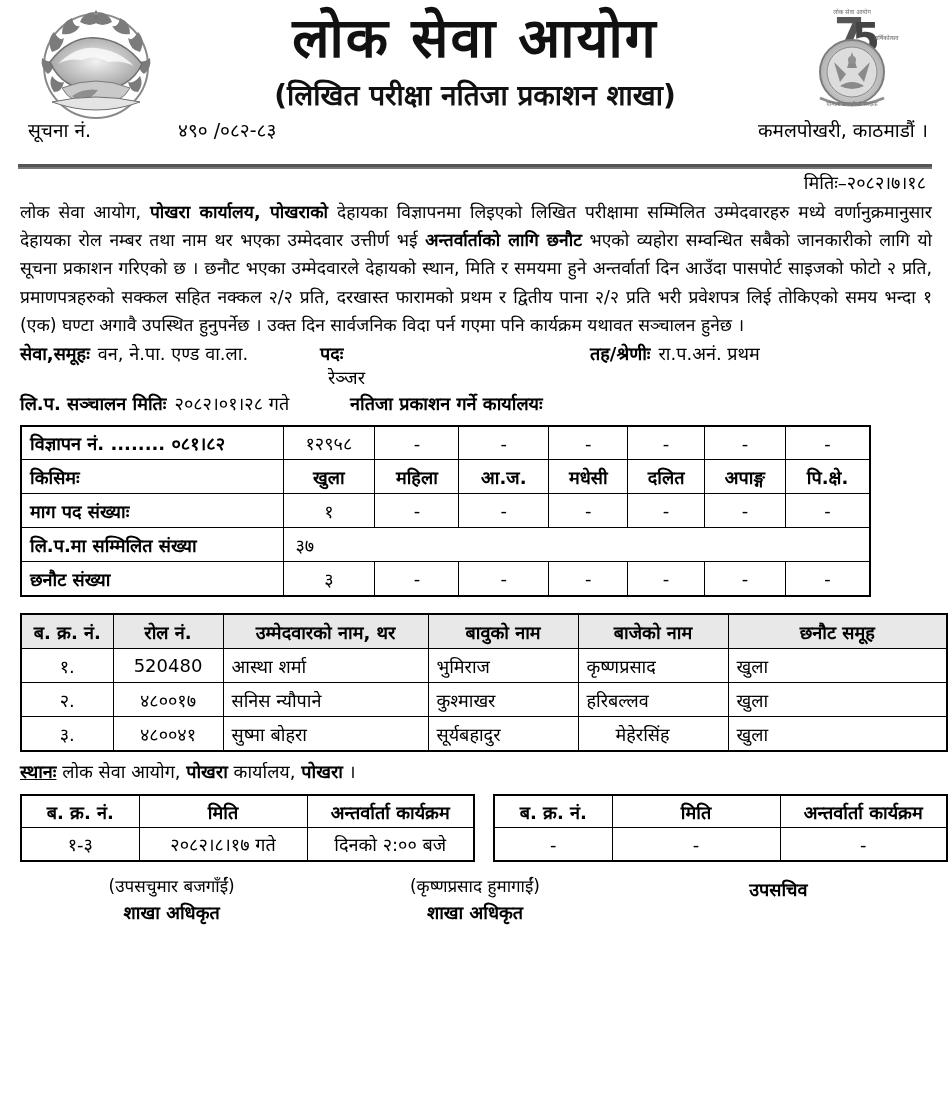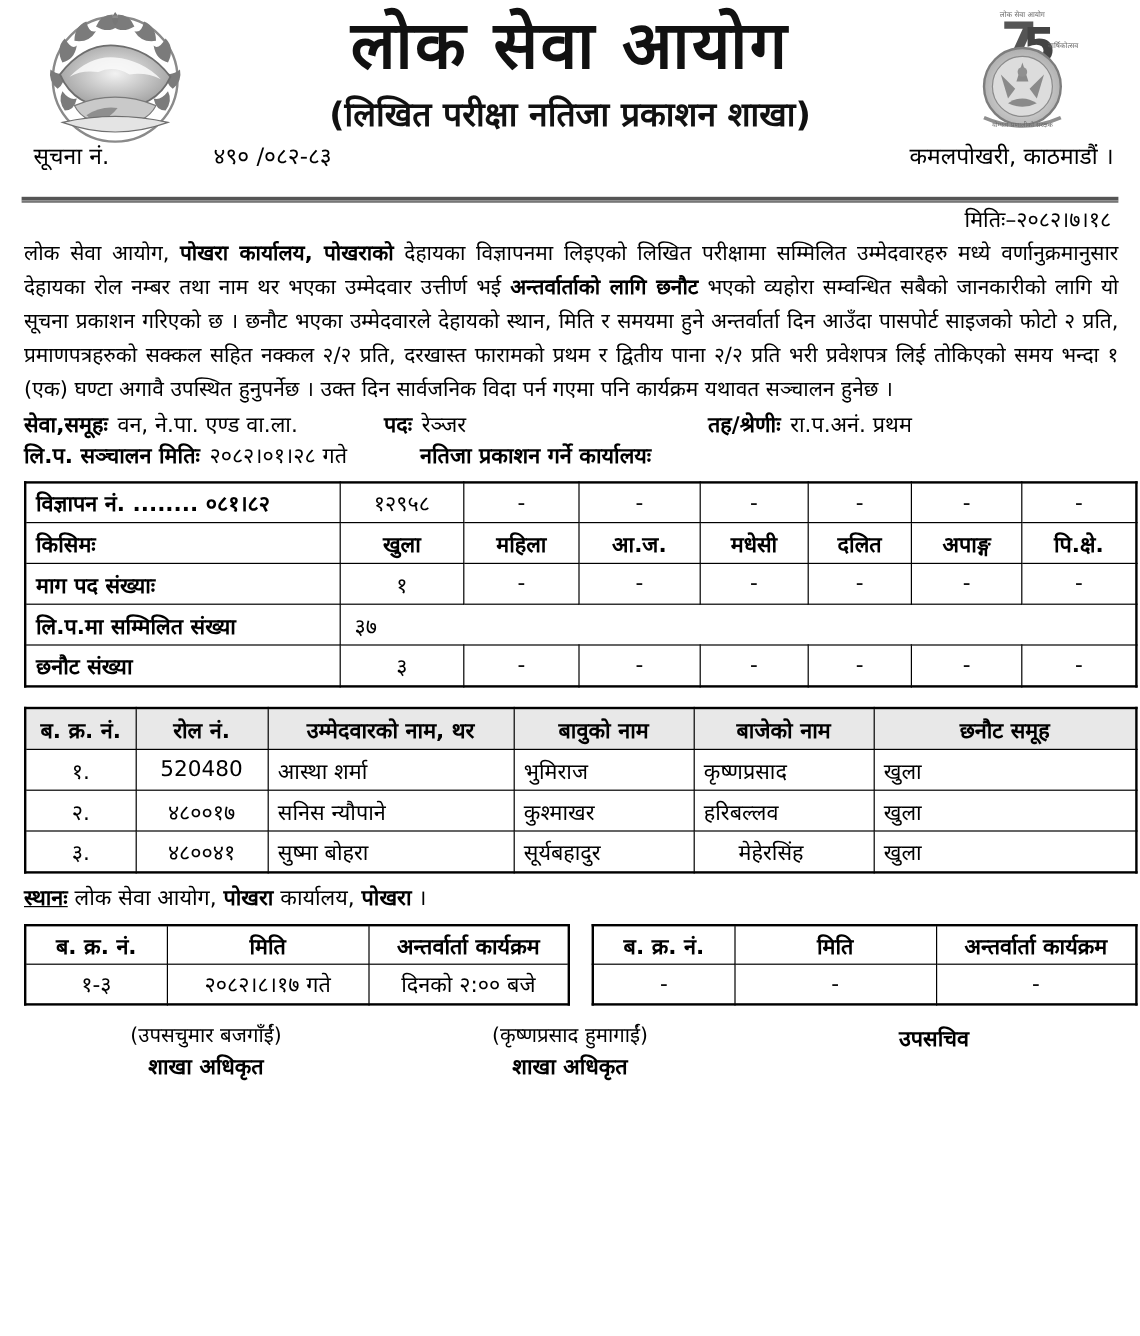--- a/index.html
+++ b/index.html
@@ -90,34 +90,34 @@
   .meta-row {
     display: flex;
     font-family: "DejaVu Sans", sans-serif;
     font-size: 18px;
     padding: 2px 8px 0 10px;
     align-items: baseline;
   }
   .meta-row .lbl { font-weight: bold; }
   .meta-row .val { font-weight: normal; margin-left: 8px; }
   .m-a { width: 300px; display: flex; }
-  .m-b { width: 270px; display: flex; }
+  .m-b { width: 270px; display: flex; flex-direction: column; }
   .m-c { flex: 1; display: flex; }
   .meta-row2 .m-a { width: 330px; }
   .meta-row2 .m-b { flex: 1; }
 
   
   table {
     border-collapse: collapse;
     width: 100%;
     font-family: "DejaVu Sans", sans-serif;
   }
   .tbl-quota {
     margin: 10px 8px 0 10px;
-    width: 928px;
+    width: 851px;
     border: 2px solid #000;
   }
   .tbl-quota td {
     border: 1px solid #000;
     font-size: 18px;
     height: 34px;
     padding: 2px 6px;
     text-align: center;
   }
   .tbl-quota td.left-label {

